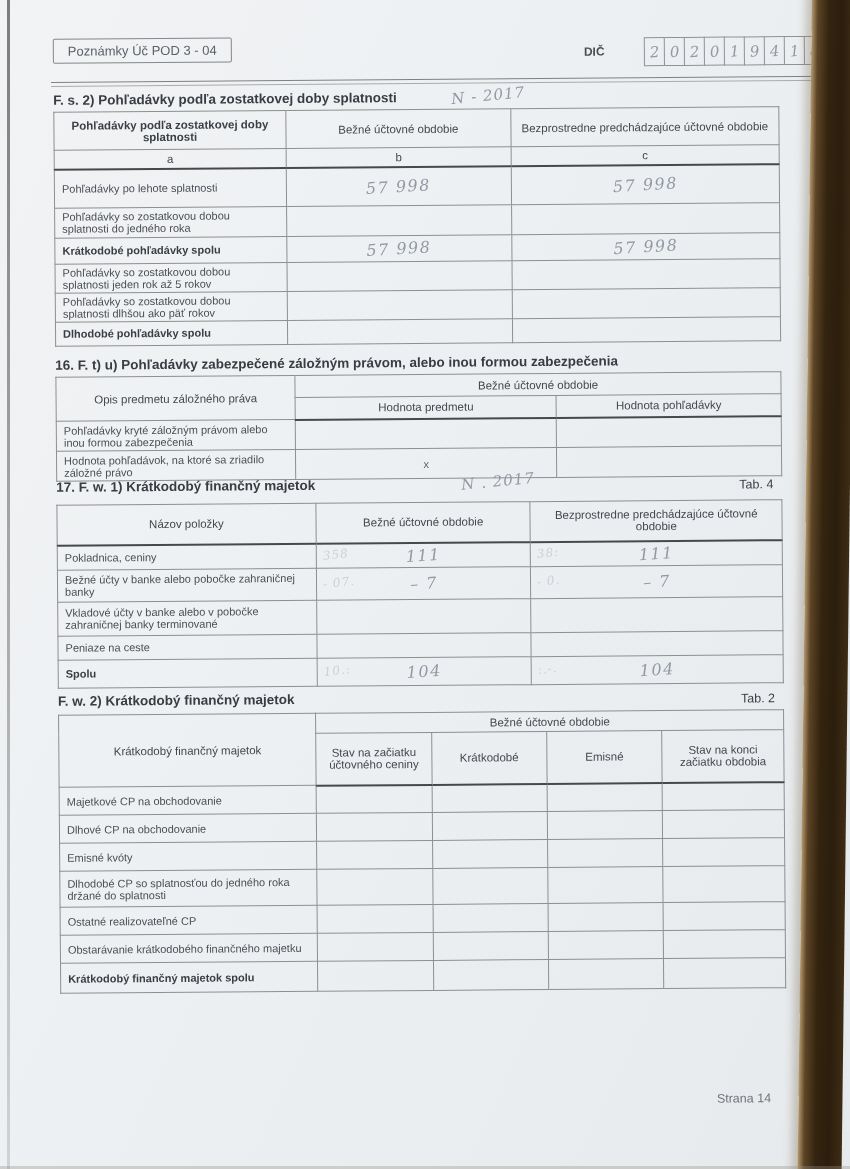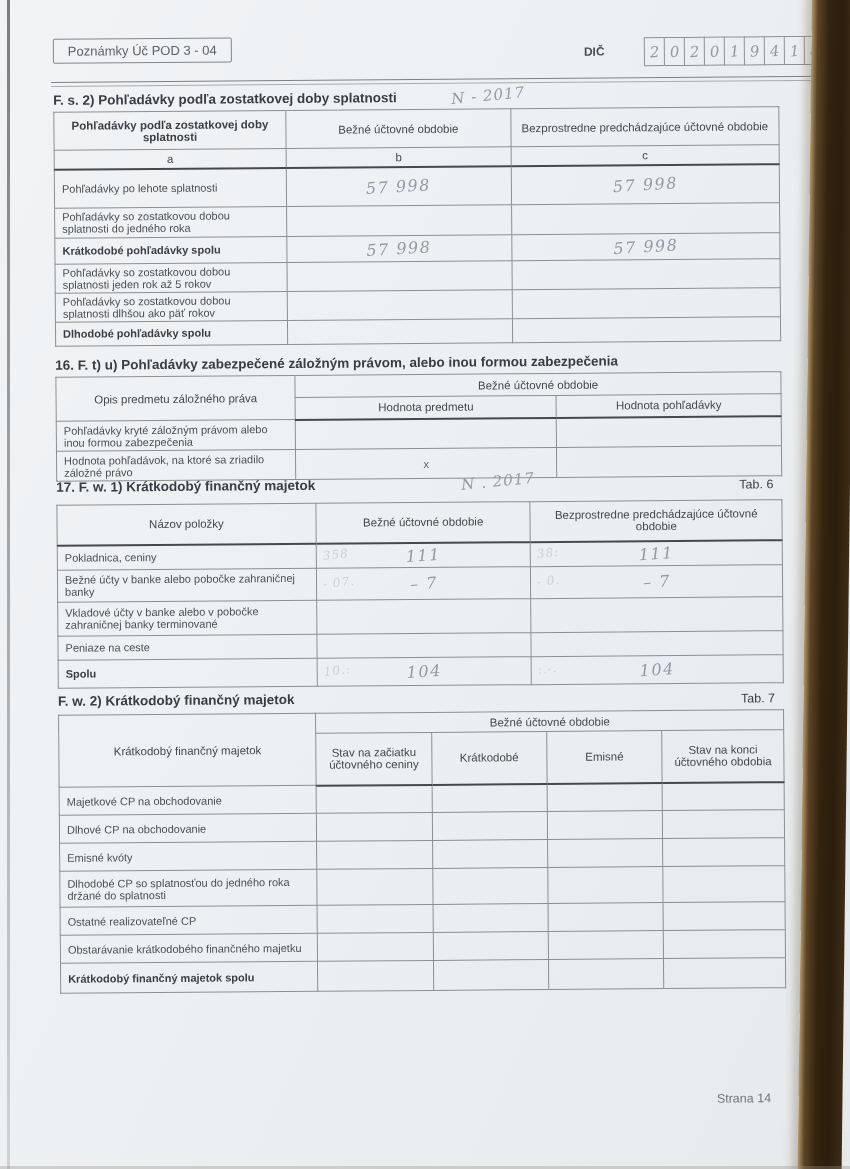--- a/index.html
+++ b/index.html
@@ -162,21 +162,21 @@
           <tr style="height: 30px;">
             <td class="lbl">Hodnota pohľadávok, na ktoré sa zriadilo záložné právo</td>
             <td class="xmark">x</td>
             <td class="xmark"></td>
           </tr>
         </tbody>
     </table>
 
     <div class="sec-title" style="left:57px;top:477px;">17. F. w. 1) Krátkodobý finančný majetok</div>
     <div class="hw-note" style="left:462px;top:473px;">N . 2017</div>
-    <div class="tab-label" style="left:740px;top:480px;">Tab. 6</div>
+    <div class="tab-label" style="left:740px;top:480px;">Tab. 4</div>
     <table class="tbl" style="top:502px;">
       <colgroup>
           <col style="width:35.7%">
           <col style="width:29.6%">
           <col style="width:34.7%">
         </colgroup>
       <thead>
         <tr class="hdr-last" style="height:40px;">
           <th>Názov položky</th>
           <th>Bežné účtovné obdobie</th>
@@ -206,39 +206,39 @@
           </tr>
           <tr style="height: 28px;">
             <td class="lbl b">Spolu</td>
             <td class="val"><span class="hw-faint">10.:</span><span class="hw">104</span></td>
             <td class="val"><span class="hw-faint">:.-.</span><span class="hw">104</span></td>
           </tr>
         </tbody>
     </table>
 
     <div class="sec-title" style="left:57px;top:691px;">F. w. 2) Krátkodobý finančný majetok</div>
-    <div class="tab-label" style="left:740px;top:694px;">Tab. 7</div>
+    <div class="tab-label" style="left:740px;top:694px;">Tab. 2</div>
     <table class="tbl" style="top:712px;">
       <colgroup>
           <col style="width:35.5%">
           <col style="width:15.9%">
           <col style="width:15.9%">
           <col style="width:15.9%">
           <col style="width:16.8%">
         </colgroup>
       <thead>
         <tr style="height:20px;">
           <th rowspan="2">Krátkodobý finančný majetok</th>
           <th colspan="4">Bežné účtovné obdobie</th>
         </tr>
         <tr class="hdr-last" style="height:52px;">
           <th>Stav na začiatku účtovného ceniny</th>
           <th>Krátkodobé</th>
           <th>Emisné</th>
-          <th>Stav na konci účtovného obdobia</th>
+          <th>Stav na konci začiatku obdobia</th>
         </tr>
       </thead>
       <tbody>
           <tr style="height: 28px;">
             <td class="lbl">Majetkové CP na obchodovanie</td>
             <td class="val"></td>
             <td class="val"></td>
             <td class="val"></td>
             <td class="val"></td>
           </tr>

